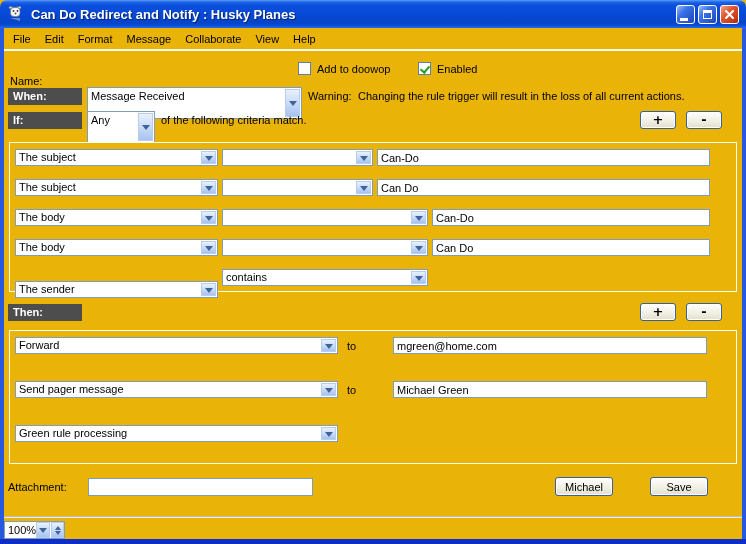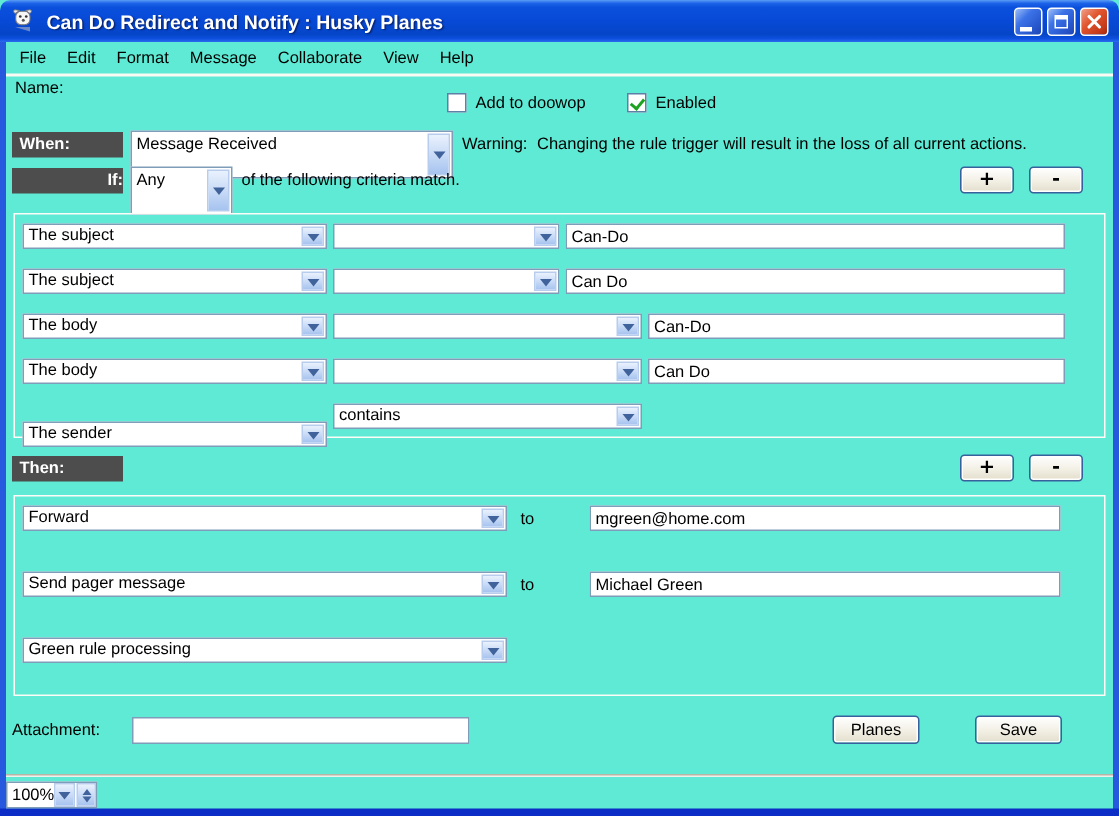--- a/index.html
+++ b/index.html
@@ -1,19 +1,19 @@
 <!DOCTYPE html>
 <html><head>
 <meta charset="utf-8">
 <style>
   html,body { margin:0; padding:0; background:#d8d4c8; }
   * { box-sizing:border-box; }
   .win {
     position:relative; width:746px; height:544px;
-    background:#5eead4;
+    background:#eab308;
     font-family:"Liberation Sans", sans-serif;
     overflow:hidden;
   }
   
   .titlebar {
     position:absolute; left:0; top:0; width:746px; height:28px;
     background:linear-gradient(180deg,#5a9cf5 0%,#1c63e8 8%,#0a50dd 18%,#084ad8 45%,#0545c8 82%,#0d50dd 92%,#2b6bf0 100%);
     border-radius:7px 7px 0 0;
     display:flex; align-items:center;
   }
@@ -151,35 +151,35 @@
     <span class="menuitem">File</span>
     <span class="menuitem">Edit</span>
     <span class="menuitem">Format</span>
     <span class="menuitem">Message</span>
     <span class="menuitem">Collaborate</span>
     <span class="menuitem">View</span>
     <span class="menuitem">Help</span>
   </div>
   <div class="menusep"></div>
 
-  <span class="lbl" style="left:10px;top:53px;">Name:</span>
+  <span class="lbl" style="left:10px;top:75px;">Name:</span>
   <span class="checkbox" style="left:298px;top:62px;"></span>
   <span class="lbl" style="left:317px;top:63px;">Add to doowop</span>
   <span class="checkbox checked" style="left:418px;top:62px;"></span>
   <span class="lbl" style="left:437px;top:63px;">Enabled</span>
 
   <div class="seclabel" style="left:8px;top:88px;">When:</div>
   <div class="combo h18" style="left:87px;top:87px;width:215px;">
     <span class="ctxt" style="line-height:16px;">Message Received</span>
     <span class="cdd"></span>
   </div>
   <span class="lbl" style="left:308px;top:90px;">Warning:</span>
   <span class="lbl" style="left:358px;top:90px;">Changing the rule trigger will result in the loss of all current actions.</span>
 
-  <div class="seclabel" style="left:8px;top:112px;text-align:right;">If:</div>
+  <div class="seclabel" style="left:8px;top:112px;">If:</div>
   <div class="combo h18" style="left:87px;top:111px;width:68px;">
     <span class="ctxt" style="line-height:16px;">Any</span>
     <span class="cdd"></span>
   </div>
   <span class="lbl" style="left:161px;top:114px;">of the following criteria match.</span>
   <button class="pmbtn" style="left:640px;top:111px;">+</button>
   <button class="pmbtn" style="left:686px;top:111px;">-</button>
 
   <div class="panel" style="top:142px;height:150px;"></div>
 
@@ -252,21 +252,21 @@
   <span class="lbl" style="left:347px;top:384px;">to</span>
   <input class="field" style="left: 393px; top: 381px; width: 314px;" value="Michael Green">
 
   <div class="combo" style="left:15px;top:425px;width:323px;">
     <span class="ctxt">Green rule processing</span>
       <span class="cdd"></span>
   </div>
 
   <span class="lbl" style="left:8px;top:481px;">Attachment:</span>
   <input class="field" style="left: 88px; top: 478px; width: 225px; height: 18px;" value="">
-  <button class="btn" style="left:555px;top:477px;">Planes</button>
+  <button class="btn" style="left:555px;top:477px;">Michael</button>
   <button class="btn" style="left:650px;top:477px;">Save</button>
 
   <div class="statusline"></div>
   <div class="zoomer">
     <span class="ztxt">100%</span>
     <span class="zdd"></span>
     <span class="zspin">
       <span class="tri-up"></span>
       <span class="tri-down"></span>
     </span>

